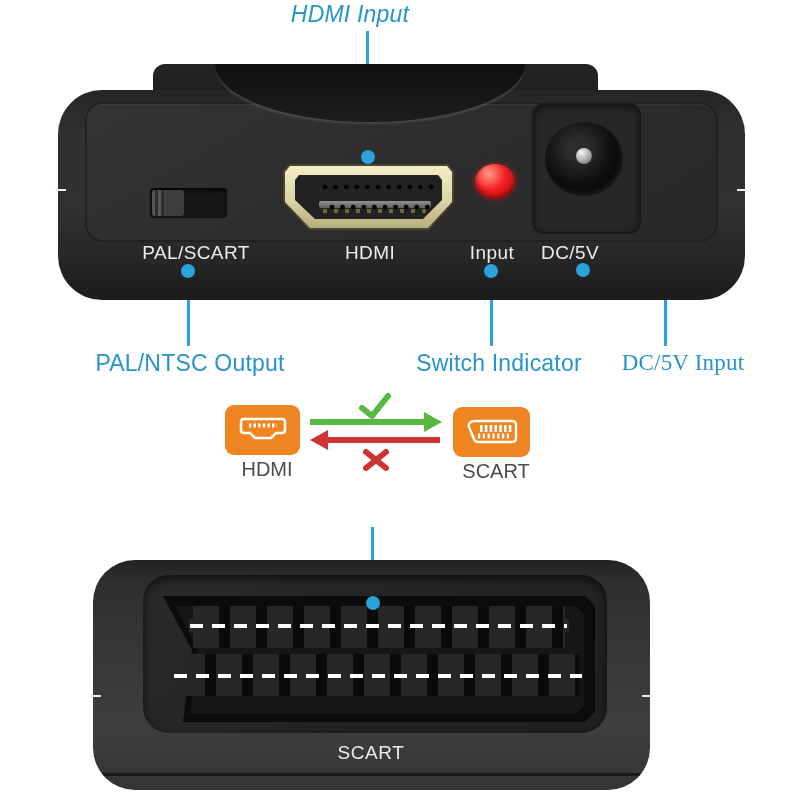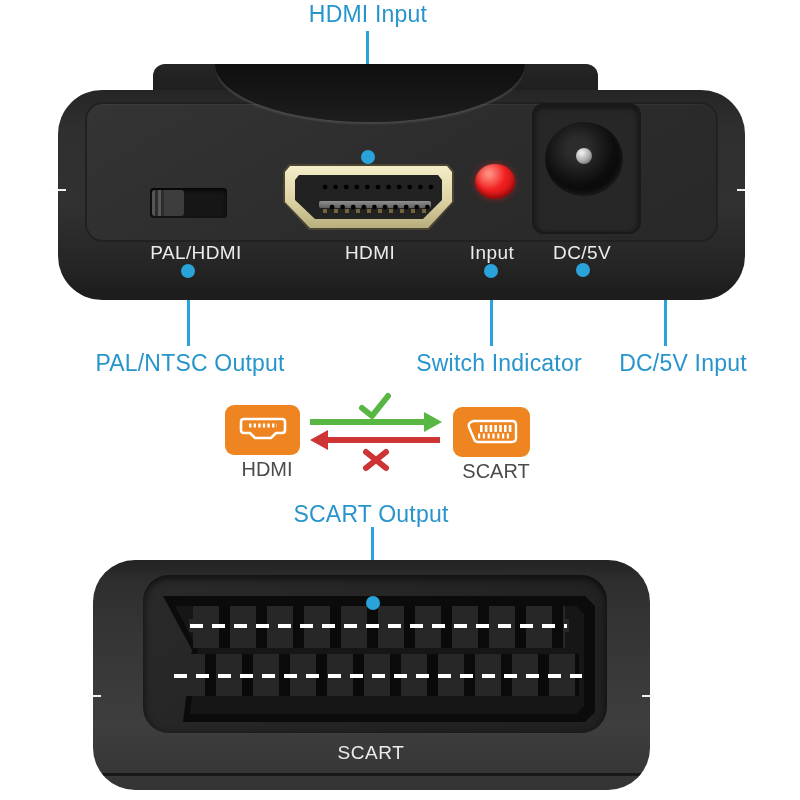--- a/index.html
+++ b/index.html
@@ -81,21 +81,21 @@
   .dash-line{position:absolute;height:4px;z-index:7;
        background:repeating-linear-gradient(90deg,#fff 0 13px,transparent 13px 22px);}
   .scart-text{position:absolute;top:742px;color:#ececec;font-size:19px;transform:translateX(-50%);
        letter-spacing:.6px;z-index:8;}
 </style>
 </head>
 <body>
 
 <div class="canvas">
 
-  <div class="ann" style="left:368px;top:1px;">HDMI Input</div>
+  <div class="ann" style="left:350px;top:1px;font-style:italic;">HDMI Input</div>
   <div class="vline" style="left:366px;top:31px;height:121px;"></div>
   <div class="bdot" style="left:361px;top:150px;"></div>
 
   <div class="back-section"></div>
   <div class="smile"></div>
   <div class="top-body">
     <div class="inner-panel"></div>
 
     <div class="switch-recess">
       <div class="switch-knob"></div>
@@ -113,40 +113,40 @@
     </div>
 
     <div class="led"></div>
 
     <div class="dc-recess">
       <div class="dc-hole">
         <div class="dc-pin"></div>
       </div>
     </div>
 
-    <div class="port-label" style="left:138px;">PAL/HDMI</div>
+    <div class="port-label" style="left:138px;">PAL/SCART</div>
     <div class="port-label" style="left:312px;">HDMI</div>
     <div class="port-label" style="left:434px;">Input</div>
-    <div class="port-label" style="left:524px;text-align:center;">DC/5V</div>
+    <div class="port-label" style="left:512px;text-align:center;">DC/5V</div>
   </div>
   <div class="tick" style="left:51px;top:189px;"></div>
   <div class="tick" style="left:737px;top:189px;"></div>
 
   <div class="bdot" style="left:181px;top:264px;"></div>
   <div class="vline" style="left:187px;top:276px;height:70px;"></div>
   <div class="ann" style="left:190px;top:350px;">PAL/NTSC Output</div>
 
   <div class="bdot" style="left:484px;top:264px;"></div>
   <div class="vline" style="left:490px;top:276px;height:70px;"></div>
   <div class="ann" style="left:499px;top:350px;">Switch Indicator</div>
 
   <div class="bdot" style="left:576px;top:263px;"></div>
   <div class="hline" style="left:586px;top:268px;width:81px;"></div>
   <div class="vline" style="left:664px;top:268px;height:78px;"></div>
-  <div class="ann" style="left:683px;top:350px;">DC/5V Input</div>
+  <div class="ann" style="left:683px;top:350px;font-family:Liberation Serif, serif;">DC/5V Input</div>
 
   <div class="conn-box" style="left:225px;top:405px;">
     <svg width="48" height="26" viewBox="0 0 48 26">
       <path d="M5 2 H43 Q46 2 46 5 V13 Q46 16 43 16 H37 L32 21 H16 L11 16 H5 Q2 16 2 13 V5 Q2 2 5 2 Z" fill="none" stroke="#fff" stroke-width="2.6"></path>
       <line x1="10" y1="8.5" x2="38" y2="8.5" stroke="#fff" stroke-width="4" stroke-dasharray="2.4 2.2"></line>
     </svg>
   </div>
   <div class="conn-label" style="left:267px;top:458px;">HDMI</div>
 
   <svg style="position:absolute;left:300px;top:392px;" width="150" height="80" viewBox="0 0 150 80">
@@ -160,21 +160,20 @@
 
   <div class="conn-box" style="left:453px;top:407px;width:77px;">
     <svg width="54" height="28" viewBox="0 0 54 28">
       <path d="M9 3 H47 Q51 3 51 7 V20 Q51 24 47 24 H13 Q10 24 9 21 L4 9 Q2.5 4.5 9 3 Z" fill="none" stroke="#fff" stroke-width="2.4"></path>
       <line x1="15" y1="10.5" x2="47" y2="10.5" stroke="#fff" stroke-width="7" stroke-dasharray="2.6 2.2"></line>
       <line x1="13" y1="18" x2="45" y2="18" stroke="#fff" stroke-width="5" stroke-dasharray="2.2 2.6"></line>
     </svg>
   </div>
   <div class="conn-label" style="left:496px;top:460px;">SCART</div>
 
-  <div class="ann" style="left:371px;top:501px;">SCART Output</div>
   <div class="vline" style="left:371px;top:527px;height:72px;"></div>
   <div class="bdot" style="left:366px;top:596px;"></div>
 
   <div class="bottom-body">
     <div class="seam"></div>
   </div>
   <div class="scart-recess"></div>
   <div class="scart-socket"></div>
   <div class="scart-interior"></div>
   <div class="pin-tabs" style="left:189px;top:619px;width:380px;"></div>

